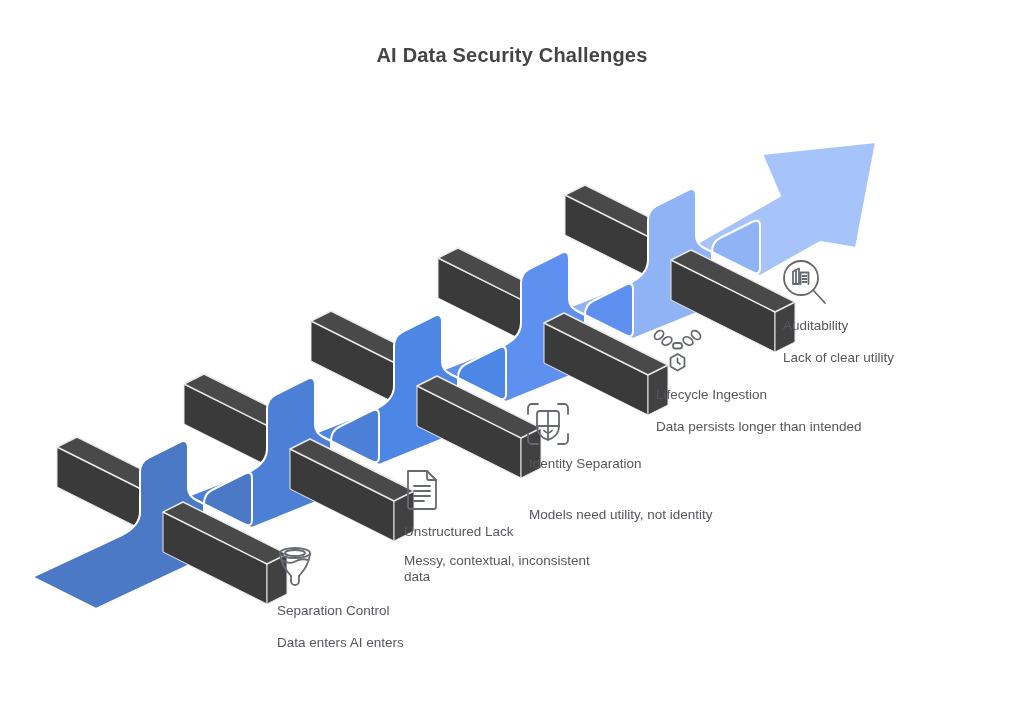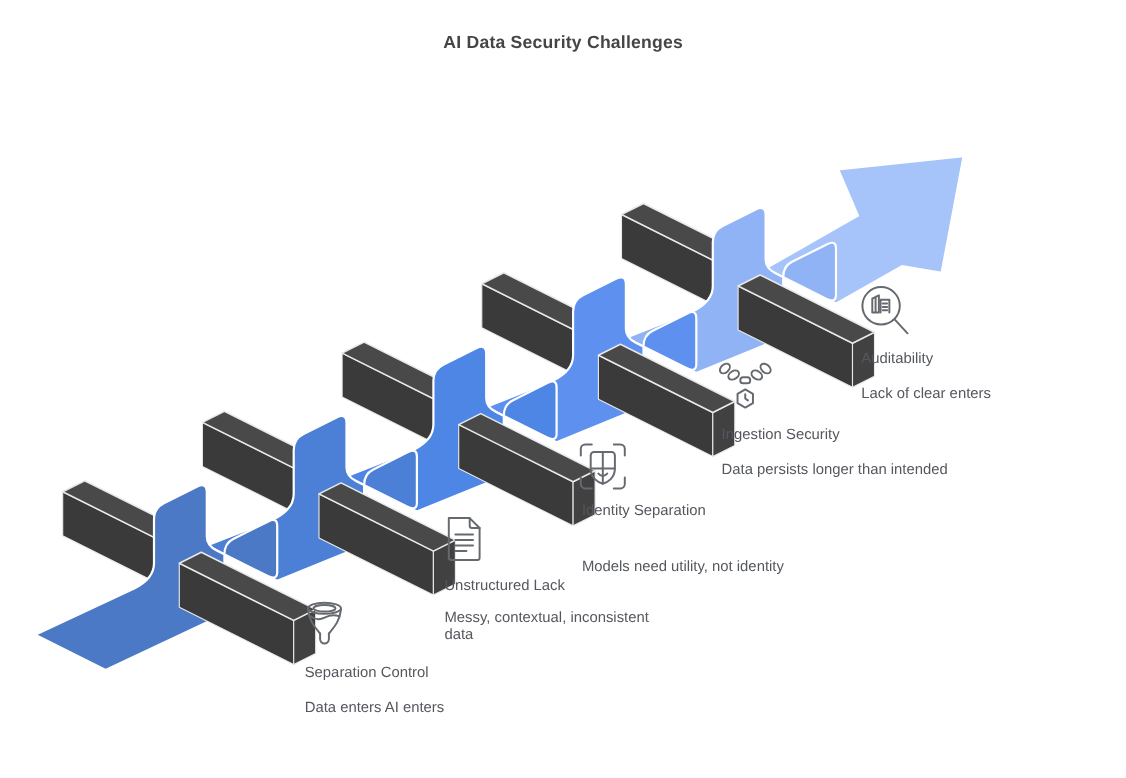--- a/index.html
+++ b/index.html
@@ -1,19 +1,19 @@
 <!DOCTYPE html>
 <html style="--background: #ffffff; --title-text: #454545; --body-text: #54575d; --icon-stroke: #666a70; --ribbon-1: #4c79c6; --ribbon-2: #4c80d6; --ribbon-3: #4e86e6; --ribbon-4: #5d90ef; --ribbon-5: #8fb3f5; --ribbon-6: #a6c3fa; --ribbon-edge: #ffffff; --bar-top: #494949; --bar-front: #3a3a3a; --bar-end: #414141; --bar-edge: #e9e9e9;"><head>
 <meta charset="utf-8">
 <style>
   html,body{margin:0;padding:0;}
   body{background:var(--background,#fff);font-family:"Liberation Sans",sans-serif;}
   .stage{position:relative;width:1024px;height:707px;background:var(--background,#fff);overflow:hidden;}
-  .title{position:absolute;left:0;top:31px;width:1024px;margin:0;text-align:center;
-         font-size:16px;font-weight:700;color:var(--title-text,#454545);letter-spacing:.2px;}
+  .title{position:absolute;left:0;top:44px;width:1024px;margin:0;text-align:center;
+         font-size:20px;font-weight:700;color:var(--title-text,#454545);letter-spacing:.2px;}
   .illustration{position:absolute;left:0;top:0;}
   .ribbon{stroke:var(--ribbon-edge,#fff);stroke-width:2;stroke-linejoin:round;}
   .ribbon-1{fill:var(--ribbon-1,#4c79c6);} .ribbon-2{fill:var(--ribbon-2,#4c80d6);}
   .ribbon-3{fill:var(--ribbon-3,#4e86e6);} .ribbon-4{fill:var(--ribbon-4,#5d90ef);}
   .ribbon-5{fill:var(--ribbon-5,#8fb3f5);} .ribbon-6{fill:var(--ribbon-6,#a6c3fa);}
   .bar-top{fill:var(--bar-top,#494949);stroke:var(--bar-edge,#e9e9e9);stroke-width:1.4;stroke-linejoin:round;}
   .bar-front{fill:var(--bar-front,#3a3a3a);stroke:var(--bar-edge,#e9e9e9);stroke-width:1;stroke-linejoin:round;}
   .bar-end{fill:var(--bar-end,#414141);stroke:var(--bar-edge,#e9e9e9);stroke-width:1;stroke-linejoin:round;}
   .step{position:absolute;color:var(--body-text,#54575d);font-size:13.5px;line-height:16px;}
   .step .label{position:absolute;left:0;white-space:nowrap;text-align:center;}
@@ -154,31 +154,31 @@
       <ellipse cx="7" cy="7" rx="5.2" ry="3.6" transform="rotate(-42 7 7)"></ellipse>
       <ellipse cx="15" cy="13" rx="5.2" ry="3.6" transform="rotate(-32 15 13)"></ellipse>
       <rect x="21" y="15" width="9" height="5.5" rx="2.6"></rect>
       <ellipse cx="36" cy="13" rx="5.2" ry="3.6" transform="rotate(32 36 13)"></ellipse>
       <ellipse cx="44" cy="7" rx="5.2" ry="3.6" transform="rotate(42 44 7)"></ellipse>
       <path d="M25.5,26 l7,4 v8.5 l-7,4 l-7,-4 V30 Z"></path>
       <path d="M25.5,30.5 v3.7 l2.4,1.8"></path>
     </svg>
   </span>
   <div class="step" style="left:656px;top:0">
-    <div class="label" style="top:387px">Ingestion Security</div>
+    <div class="label" style="top:387px">Lifecycle Ingestion</div>
     <div class="desc" style="top:419px;width:250px">Data persists longer than intended</div>
   </div>
 
   <span class="icon" style="left:778px;top:256px">
     <svg width="54" height="56" viewBox="0 0 54 56">
       <circle cx="23" cy="22" r="17"></circle>
       <path d="M35.5,34.5 L47,47"></path>
       <path d="M15,28 V15.5 l6,-3 V28 Z M18,13.8 V28"></path>
       <path d="M22.5,28 V16.5 h8 V28"></path>
       <path d="M24.5,20 h4 M24.5,23 h4 M24.5,26 h4"></path>
     </svg>
   </span>
   <div class="step" style="left:783px;top:0">
     <div class="label" style="top:318px">Auditability</div>
-    <div class="desc" style="top:350px;width:180px">Lack of clear enters</div>
+    <div class="desc" style="top:350px;width:180px">Lack of clear utility</div>
   </div>
 
 </div>
 
 </body></html>

